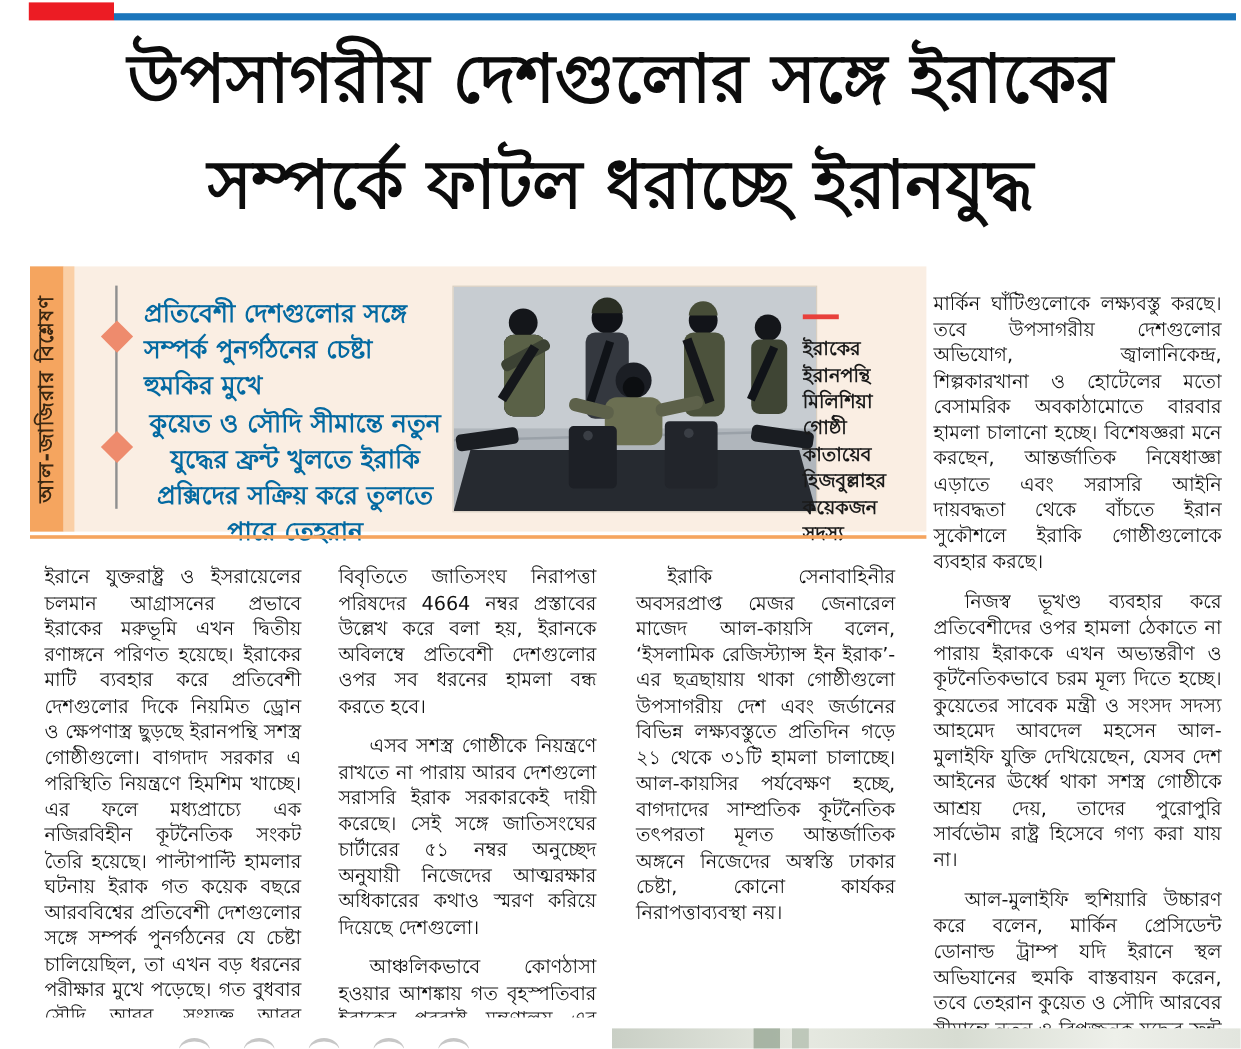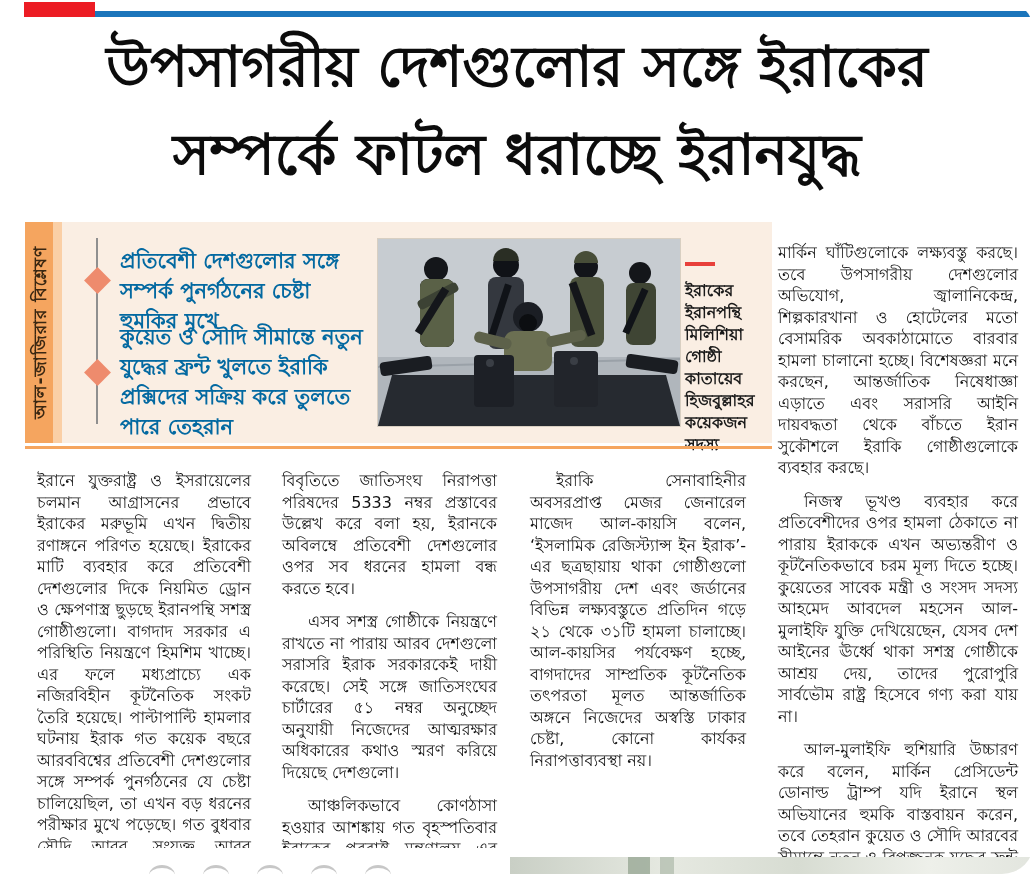--- a/index.html
+++ b/index.html
@@ -1,17 +1,17 @@
 <!DOCTYPE html>
 <html><head>
 <meta charset="utf-8">
 <style>
   html,body{margin:0;padding:0;background:#ffffff;}
   body{width:1034px;height:874px;font-family:"DejaVu Sans","Liberation Sans",sans-serif;}
-  .page{position:relative;width:1034px;height:874px;overflow:hidden;background:#fff;border-radius:32px;}
+  .page{position:relative;width:1034px;height:874px;overflow:hidden;background:#fff;}
 
   
   .red-block{position:absolute;left:24px;top:2px;width:71px;height:15px;background:#EC1C24;}
   .blue-rule{position:absolute;left:95px;top:11px;width:935px;height:6px;background:#1B75BB;}
 
   
   .headline{position:absolute;left:0;top:22px;width:100%;margin:0;text-align:center;
     font-family:"DejaVu Serif","Liberation Serif",serif;font-weight:700;
     font-size:56px;line-height:88px;color:#0c0c0c;}
 
@@ -23,25 +23,25 @@
     display:flex;align-items:center;justify-content:center;
     writing-mode:vertical-rl;transform:rotate(180deg);
     font-size:17px;font-weight:700;color:#3a2712;letter-spacing:1px;white-space:nowrap;}
   .bullet-line{position:absolute;left:71px;top:16px;width:2px;height:186px;background:#8f8f8f;}
   .diamond{position:absolute;width:19px;height:19px;background:#EE8B6D;transform:rotate(45deg);}
   .diamond.d1{left:63px;top:49px;}
   .diamond.d2{left:63px;top:141px;}
   .bullet{position:absolute;left:95px;width:252px;font-size:21px;font-weight:700;
     color:#0369a1;line-height:30px;}
   .bullet.b1{top:24px;}
-  .bullet.b2{top:100px;}
+  .bullet.b2{top:116px;text-align:center;}
 
   .photo{position:absolute;left:353px;top:17px;width:302px;height:187px;overflow:hidden;
     background:#c7ccd1;outline:1px solid #d8cfc2;}
-  .caption-block{position:absolute;left:660px;top:40px;width:84px;}
+  .caption-block{position:absolute;left:644px;top:40px;width:84px;}
   .caption-dash{width:30px;height:4px;background:#E8403B;margin-bottom:14px;}
   .caption{font-size:16px;font-weight:700;line-height:22px;color:#1a1a1a;}
 
   .orange-rule{position:absolute;left:25px;top:446px;width:747px;height:3px;background:#F5A55F;}
 
   
   .col{position:absolute;overflow:hidden;}
   .col-1{left:25px; top:458px;width:238px;height:390px;}
   .col-2{left:270px;top:458px;width:239px;height:390px;}
   .col-3{left:518px;top:458px;width:240px;height:390px;}
@@ -139,21 +139,21 @@
   </div>
 
   <div class="orange-rule"></div>
 
   <div class="col col-1">
     <p>ইরানে যুক্তরাষ্ট্র ও ইসরায়েলের চলমান আগ্রাসনের প্রভাবে ইরাকের মরুভূমি এখন দ্বিতীয় রণাঙ্গনে পরিণত হয়েছে। ইরাকের মাটি ব্যবহার করে প্রতিবেশী দেশগুলোর দিকে নিয়মিত ড্রোন ও ক্ষেপণাস্ত্র ছুড়ছে ইরানপন্থি সশস্ত্র গোষ্ঠীগুলো। বাগদাদ সরকার এ পরিস্থিতি নিয়ন্ত্রণে হিমশিম খাচ্ছে। এর ফলে মধ্যপ্রাচ্যে এক নজিরবিহীন কূটনৈতিক সংকট তৈরি হয়েছে। পাল্টাপাল্টি হামলার ঘটনায় ইরাক গত কয়েক বছরে আরববিশ্বের প্রতিবেশী দেশগুলোর সঙ্গে সম্পর্ক পুনর্গঠনের যে চেষ্টা চালিয়েছিল, তা এখন বড় ধরনের পরীক্ষার মুখে পড়েছে। গত বুধবার সৌদি আরব, সংযুক্ত আরব আমিরাত, কাতার, কুয়েত, বাহরাইন ও জর্ডান এক যৌথ বিবৃতিতে তাদের অবকাঠামোতে এসব হামলার তীব্র নিন্দা জানিয়েছে। আল জাজিরা।</p>
 
   </div>
 
   <div class="col col-2">
-    <p>বিবৃতিতে জাতিসংঘ নিরাপত্তা পরিষদের 5333 নম্বর প্রস্তাবের উল্লেখ করে বলা হয়, ইরানকে অবিলম্বে প্রতিবেশী দেশগুলোর ওপর সব ধরনের হামলা বন্ধ করতে হবে।</p>
+    <p>বিবৃতিতে জাতিসংঘ নিরাপত্তা পরিষদের 4664 নম্বর প্রস্তাবের উল্লেখ করে বলা হয়, ইরানকে অবিলম্বে প্রতিবেশী দেশগুলোর ওপর সব ধরনের হামলা বন্ধ করতে হবে।</p>
     <p class="indent">এসব সশস্ত্র গোষ্ঠীকে নিয়ন্ত্রণে রাখতে না পারায় আরব দেশগুলো সরাসরি ইরাক সরকারকেই দায়ী করেছে। সেই সঙ্গে জাতিসংঘের চার্টারের ৫১ নম্বর অনুচ্ছেদ অনুযায়ী নিজেদের আত্মরক্ষার অধিকারের কথাও স্মরণ করিয়ে দিয়েছে দেশগুলো।</p>
     <p class="indent">আঞ্চলিকভাবে কোণঠাসা হওয়ার আশঙ্কায় গত বৃহস্পতিবার ইরাকের পররাষ্ট্র মন্ত্রণালয় এর প্রতিক্রিয়া জানিয়েছে। বাগদাদ বলেছে, প্রতিবেশী আরব দেশগুলোর নিরাপত্তা ইরাকের জাতীয় নিরাপত্তারই ‘অবিচ্ছেদ্য অংশ’।</p>
 
   </div>
 
   <div class="col col-3">
     <p class="indent">ইরাকি সেনাবাহিনীর অবসরপ্রাপ্ত মেজর জেনারেল মাজেদ আল-কায়সি বলেন, ‘ইসলামিক রেজিস্ট্যান্স ইন ইরাক’-এর ছত্রছায়ায় থাকা গোষ্ঠীগুলো উপসাগরীয় দেশ এবং জর্ডানের বিভিন্ন লক্ষ্যবস্তুতে প্রতিদিন গড়ে ২১ থেকে ৩১টি হামলা চালাচ্ছে। আল-কায়সির পর্যবেক্ষণ হচ্ছে, বাগদাদের সাম্প্রতিক কূটনৈতিক তৎপরতা মূলত আন্তর্জাতিক অঙ্গনে নিজেদের অস্বস্তি ঢাকার চেষ্টা, কোনো কার্যকর নিরাপত্তাব্যবস্থা নয়।</p>
 
   </div>
 

